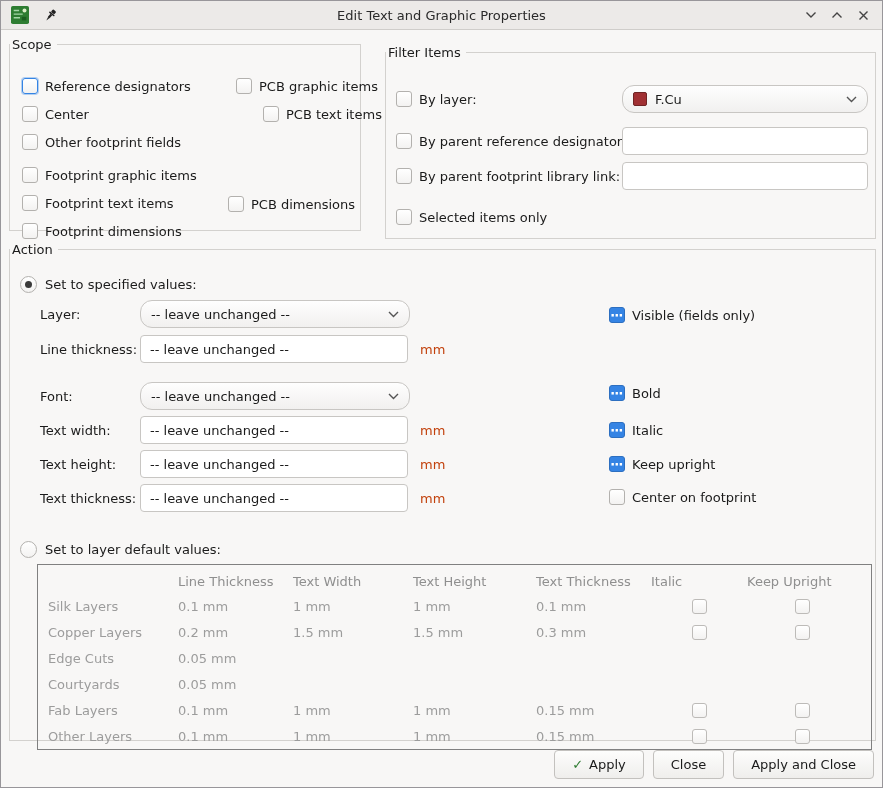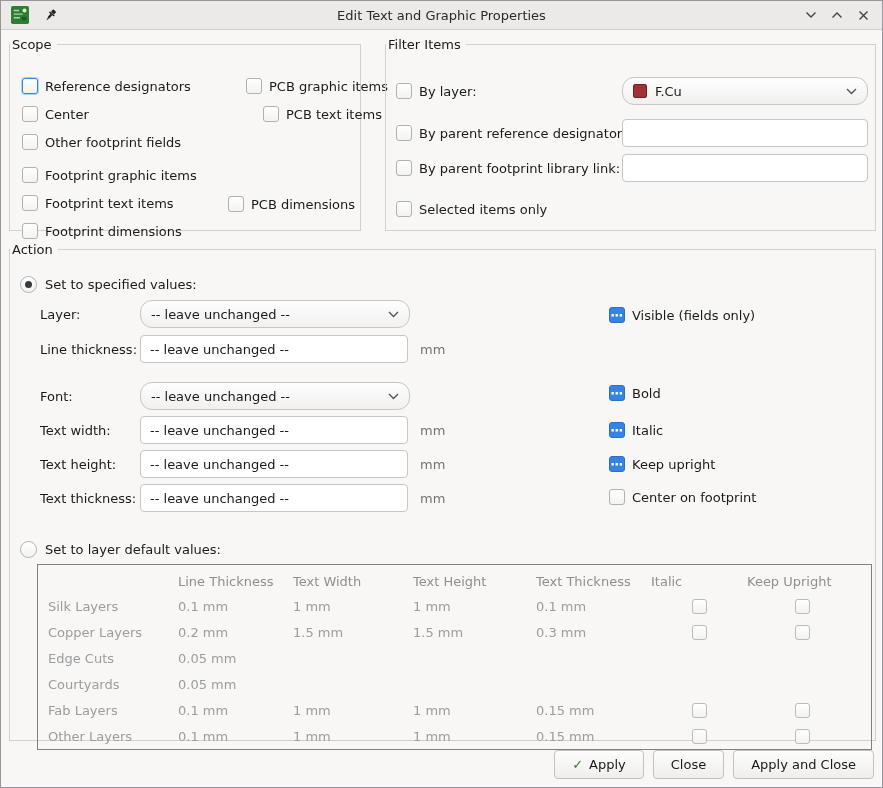--- a/index.html
+++ b/index.html
@@ -71,21 +71,21 @@
   .combo .combo-text { flex: 1; font-size: 13px; color: #1b1b1b; white-space: nowrap; overflow: hidden; }
   .combo .chevron { flex: 0 0 auto; display: flex; }
   .swatch { width: 14px; height: 14px; border: 1px solid #6f2424; border-radius: 2px; flex: 0 0 auto; }
   .textinput {
     position: absolute; height: 28px;
     border: 1px solid #c8c6c3; border-radius: 4px;
     background: #fff; padding: 0 9px;
     font-family: inherit; font-size: 13px; color: #1b1b1b; outline: none;
   }
   .flabel { position: absolute; height: 20px; display: flex; align-items: center; white-space: nowrap; }
-  .unit { position: absolute; height: 20px; display: flex; align-items: center; color: #737373; }
+  .unit { position: absolute; height: 20px; display: flex; align-items: center; color: #c2410c; }
   
   .deftable {
     position: absolute; left: 27px; top: 307px; width: 835px; height: 186px;
     border: 1px solid #808080; padding: 4px 0 0 10px; color: #9c9c9c;
   }
   .trow {
     display: grid;
     grid-template-columns: 130px 115px 120px 123px 115px 96px 110px;
     align-items: center; height: 26px;
   }
@@ -170,35 +170,35 @@
     </label>
     <label class="check-row" style="left:12px; top:141px;">
       <span class="cb"></span>
       <span>Footprint text items</span>
     </label>
     <label class="check-row" style="left:12px; top:169px;">
       <span class="cb"></span>
       <span>Footprint dimensions</span>
     </label>
 
-    <label class="check-row" style="left:228px; top:24px;padding-left:8px;">
+    <label class="check-row" style="left:218px; top:24px;padding-left:8px;">
       <span class="cb"></span>
       <span>PCB graphic items</span>
     </label>
     <label class="check-row" style="left:218px; top:52px;padding-left:35px;">
       <span class="cb"></span>
       <span>PCB text items</span>
     </label>
     <label class="check-row" style="left:218px; top:96px;margin-top:46px;">
       <span class="cb"></span>
       <span>PCB dimensions</span>
     </label>
   </fieldset>
 
-  <fieldset class="group" style="left:384px; top:36px; width:491px; height:194px;">
+  <fieldset class="group" style="left:384px; top:44px; width:491px; height:194px;">
     <legend>Filter Items</legend>
 
     <label class="check-row" style="left:10px; top:29px;">
       <span class="cb"></span>
       <span>By layer:</span>
     </label>
     <div class="combo" style="left:236px; top:25px; width:246px;">
       <span class="swatch" style="background: rgb(160, 48, 51);"></span>
       <span class="combo-text">F.Cu</span>
       <span class="chevron">

